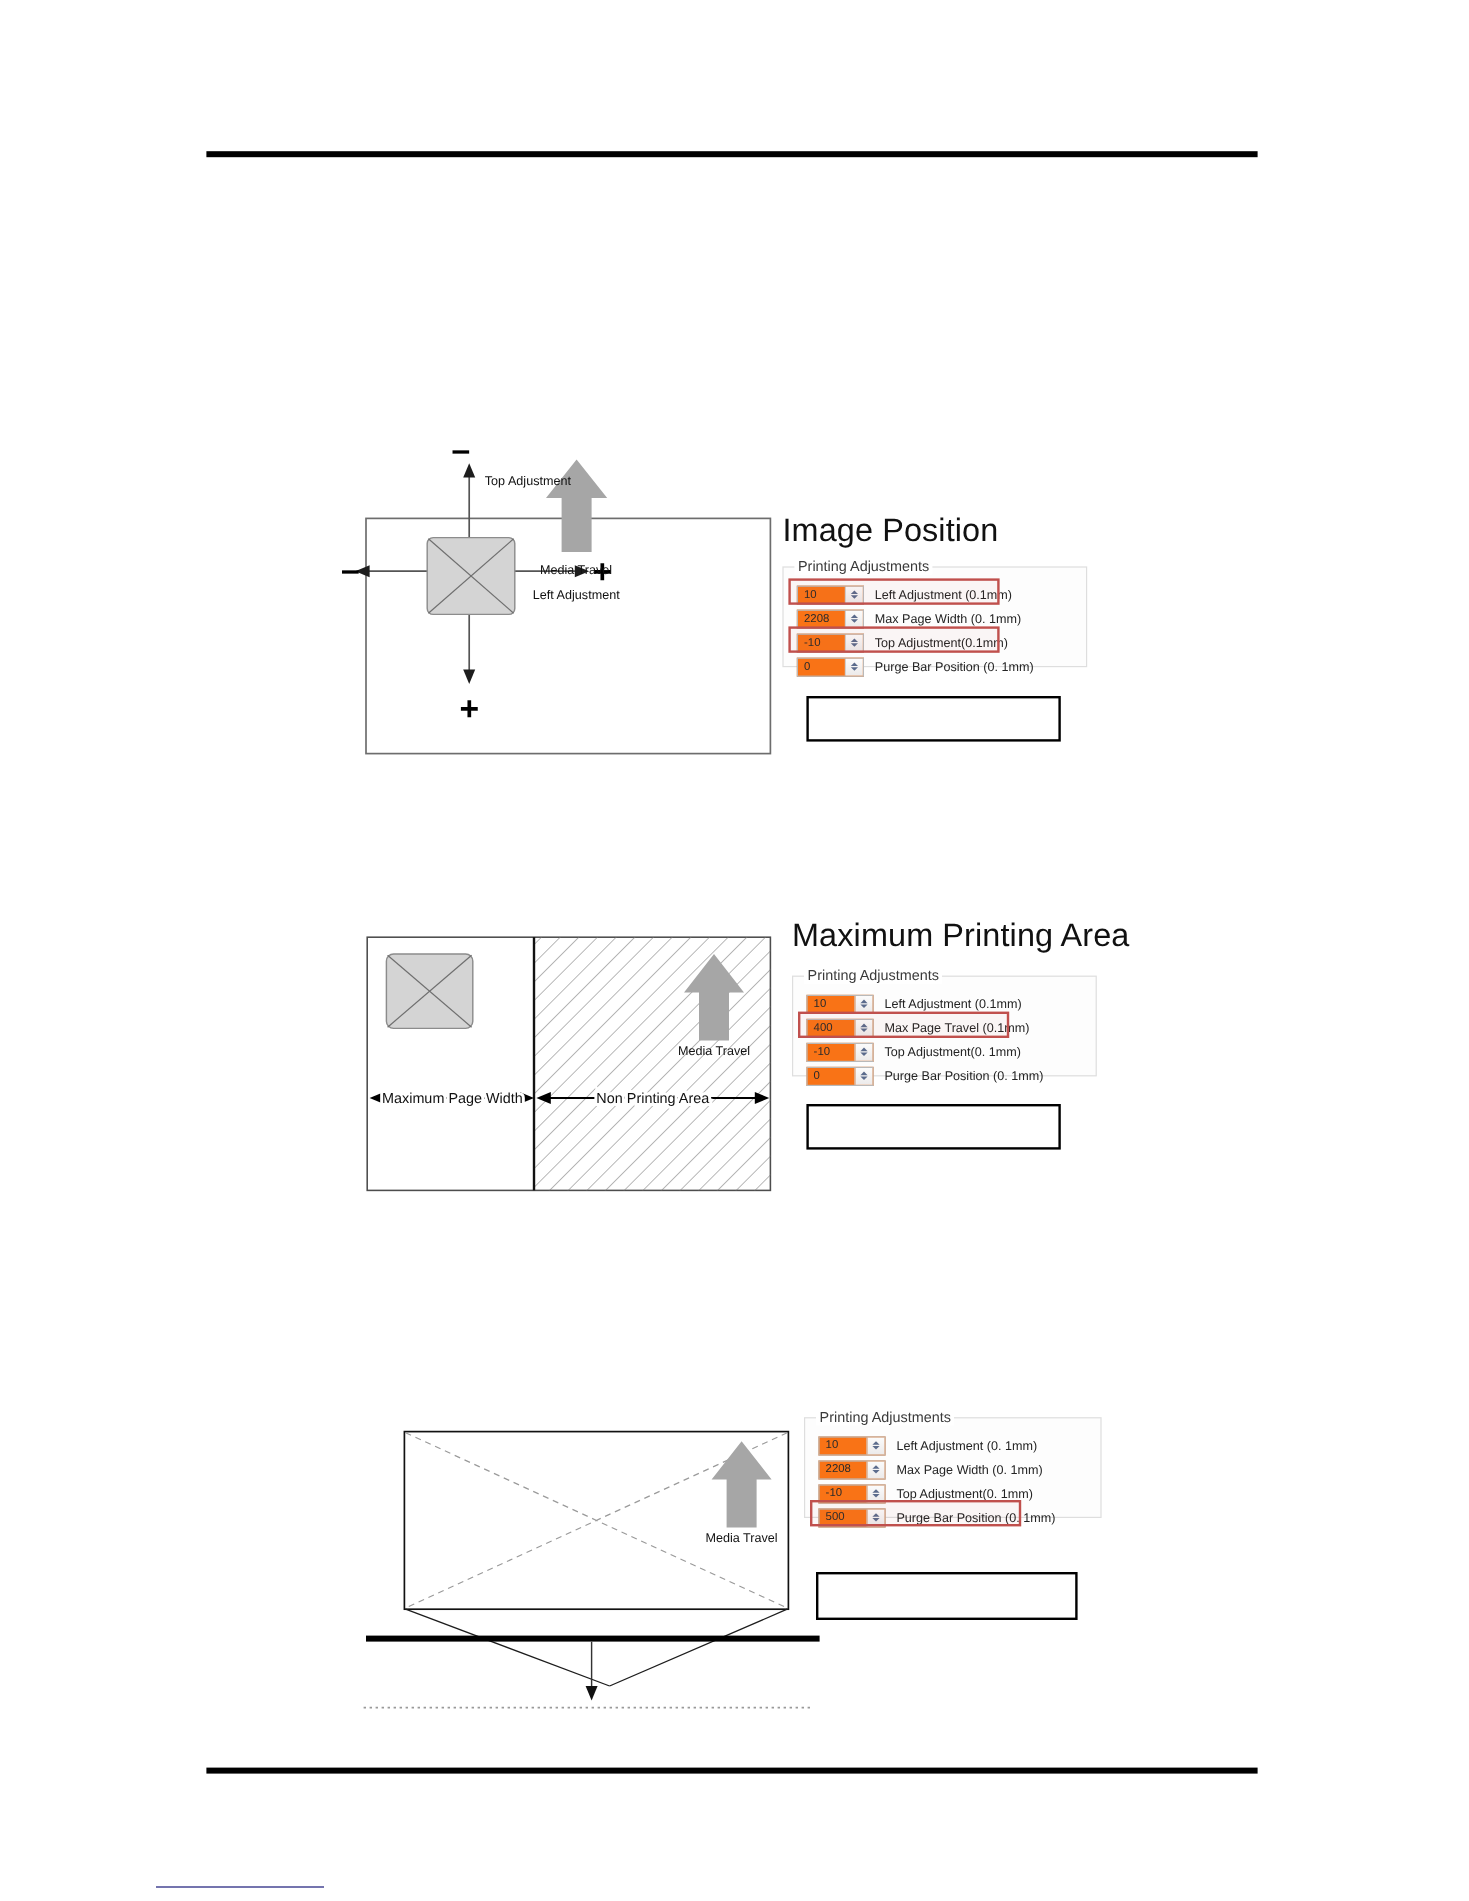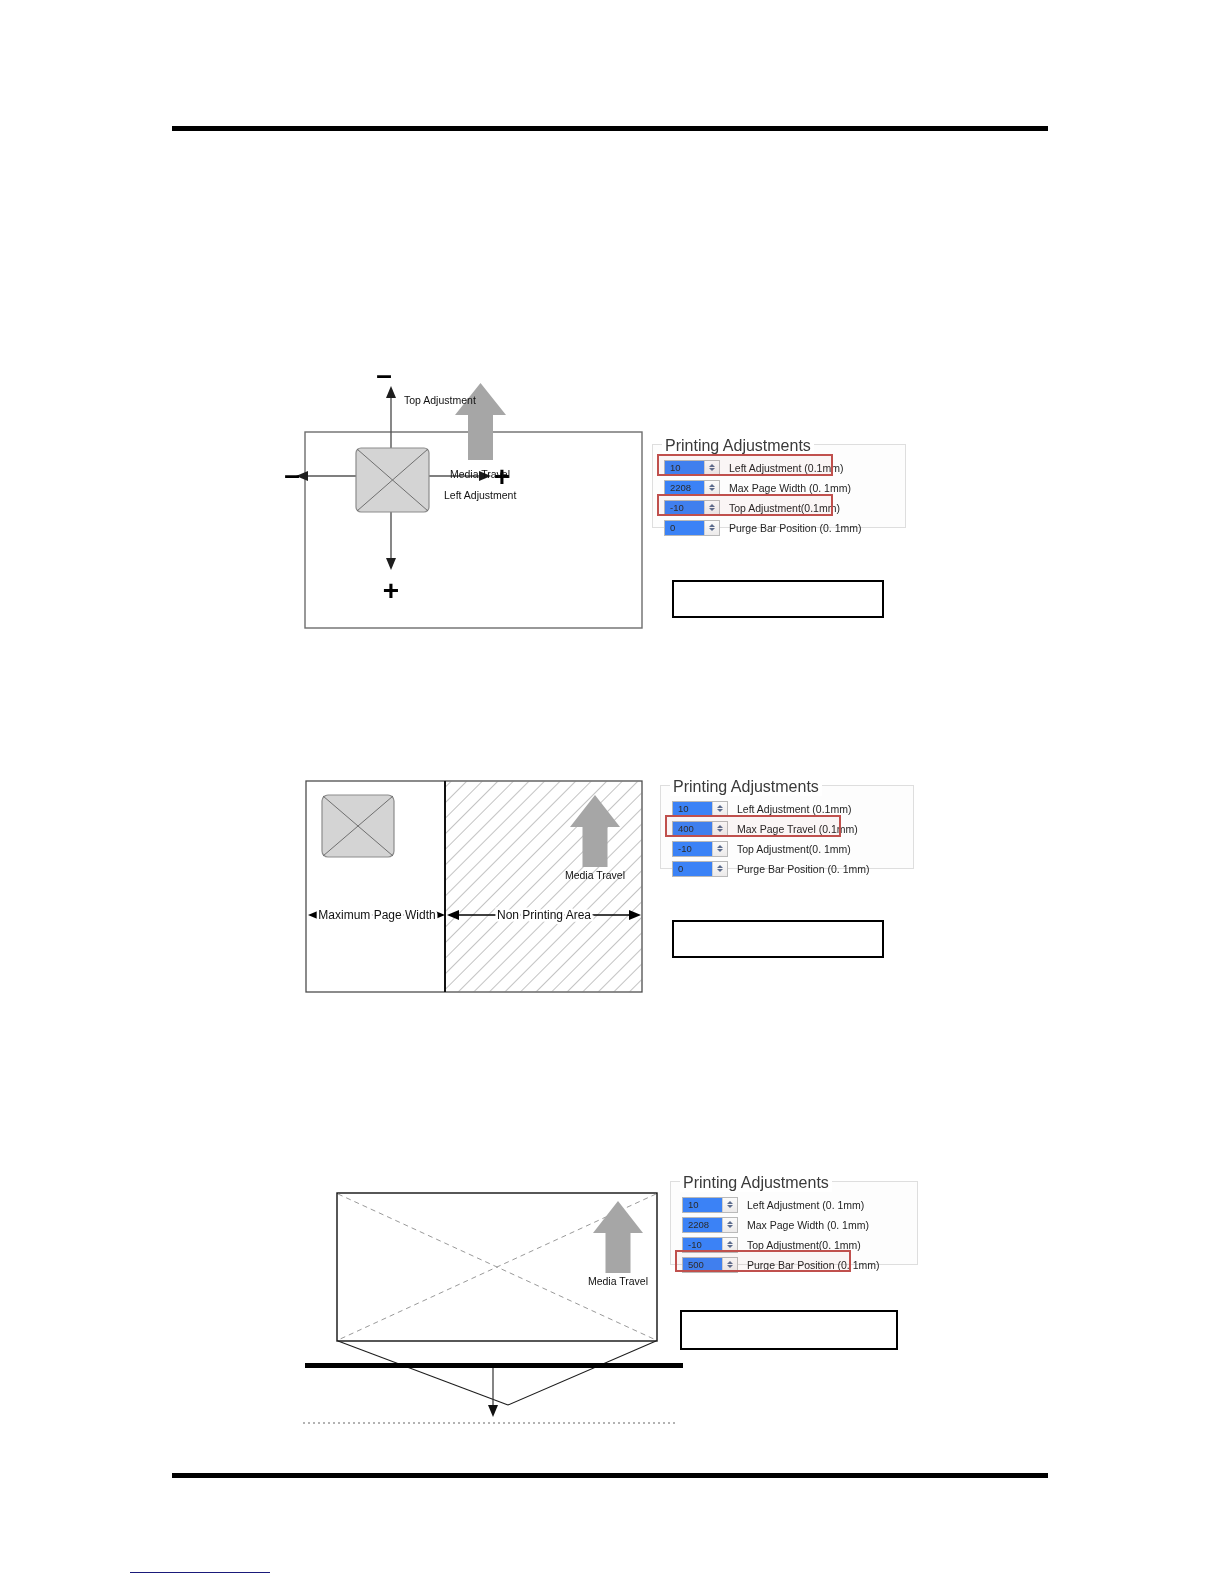--- a/index.html
+++ b/index.html
@@ -52,21 +52,21 @@
     border: 1px solid #dedede;
     background: #fdfdfd;
     box-sizing: border-box;
   }
   .fieldset-legend {
     position: absolute;
     top: -8px;
     left: 9px;
     background: #ffffff;
     padding: 0 3px;
-    font-size: 16px;
+    font-size: 12px;
     color: #3a3a3a;
     white-space: nowrap;
   }
 
   .adj-list {
     padding: 13px 8px 7px 8px;
   }
   .adj-row {
     display: flex;
     align-items: center;
@@ -75,21 +75,21 @@
     position: relative;
     padding-left: 3px;
   }
 
   .spin {
     display: flex;
     align-items: stretch;
     width: 56px;
     height: 16px;
     border: 1px solid #b9b9b9;
-    background: #3b82f6;
+    background: #f97316;
     box-sizing: border-box;
     flex: none;
   }
   .spin-val {
     flex: 1 1 auto;
     font-size: 9.5px;
     color: #2b2b2b;
     line-height: 14px;
     padding-left: 5px;
     overflow: hidden;
@@ -190,20 +190,21 @@
         <polygon points="200.5,23 226,55 213,55 213,100 188,100 188,55 175,55" transform="translate(0,0)" fill="#a6a6a6"></polygon>
       </g>
 
       <text class="lbl" x="124" y="44">Top Adjustment</text>
       <text class="lbl" x="164" y="139">Left Adjustment</text>
       <text class="lbl" x="200" y="118" text-anchor="middle">Media Travel</text>
     </svg>
   </div>
 
   <div class="panel" style="left:652px; top:428px; width:300px;">
+    <div class="panel-title">Image Position</div>
 
     <div class="fieldset" style="margin-top:16px; width:254px; height:84px;">
       <div class="fieldset-legend">Printing Adjustments</div>
 
       <div class="adj-list">
 
         <div class="adj-row">
           <div class="spin">
             <div class="spin-val">10</div>
             <div class="spin-btns">
@@ -291,20 +292,21 @@
       <g>
         <line x1="163" y1="160" x2="345" y2="160" stroke="#000000" stroke-width="1.6"></line>
         <polygon points="157,160 169,155 169,165" fill="#000000"></polygon>
         <polygon points="351,160 339,155 339,165" fill="#000000"></polygon>
       </g>
       <text class="lbl-big" x="254" y="164" text-anchor="middle" style="paint-order:stroke; stroke:#ffffff; stroke-width:5px;">Non Printing Area</text>
     </svg>
   </div>
 
   <div class="panel" style="left:660px; top:765px; width:310px;">
+    <div class="panel-title">Maximum Printing Area</div>
 
     <div class="fieldset" style="margin-top:20px; width:254px; height:84px;">
       <div class="fieldset-legend">Printing Adjustments</div>
 
       <div class="adj-list">
 
         <div class="adj-row">
           <div class="spin">
             <div class="spin-val">10</div>
             <div class="spin-btns">

